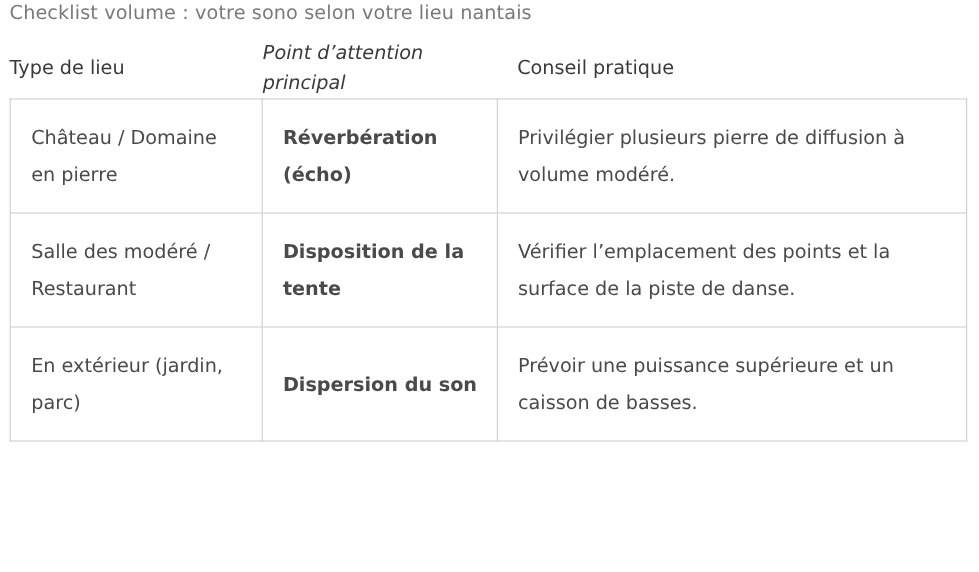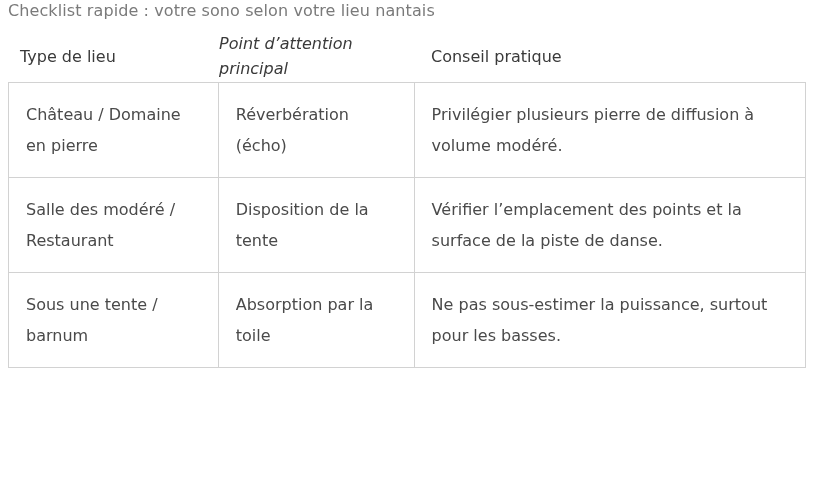--- a/index.html
+++ b/index.html
@@ -10,58 +10,58 @@
   .title {
     position: absolute; left: 8px; top: 1px;
     font-size: 16px; color: #7a7a7a; letter-spacing: 0.1px;
     white-space: nowrap;
   }
   .head {
     position: absolute; top: 30px; height: 52px;
     font-size: 16px; color: #3a3a3a; line-height: 25px;
     display: flex; align-items: center;
   }
-  .h1 { left: 20px; width: 200px; }
+  .h1 { left: 8px; width: 200px; }
   .h2 { left: 219px; width: 180px; font-style: italic; }
   .h3 { left: 415px; width: 380px; margin-left: 16px; }
   table.grid {
     position: absolute; left: 8px; top: 82px;
     width: 798px; border-collapse: collapse;
   }
   table.grid td {
     border: 1px solid #d2d2d2;
     height: 95px; box-sizing: border-box;
     padding: 0 16px 0 17px;
     font-size: 16px; color: #4a4a4a; line-height: 31px;
     vertical-align: middle;
   }
   td.c1 { width: 210px; }
-  td.c2 { width: 196px; }
+  td.c2 { width: 196px; font-weight: bold; }
   td.c3 { width: 392px; }
 </style>
 </head>
 <body>
 
-<div class="title">Checklist rapide : votre sono selon votre lieu nantais</div>
+<div class="title">Checklist volume : votre sono selon votre lieu nantais</div>
 
 <div class="head h1">Type de lieu</div>
 <div class="head h2">Point d’attention principal</div>
 <div class="head h3">Conseil pratique</div>
 
 <table class="grid">
   <tbody>
     <tr>
       <td class="c1">Château / Domaine en pierre</td>
       <td class="c2">Réverbération (écho)</td>
       <td class="c3">Privilégier plusieurs pierre de diffusion à volume modéré.</td>
     </tr>
     <tr>
       <td class="c1">Salle des modéré / Restaurant</td>
       <td class="c2">Disposition de la tente</td>
       <td class="c3">Vérifier l’emplacement des points et la surface de la piste de danse.</td>
     </tr>
     <tr>
-      <td class="c1">Sous une tente / barnum</td>
-      <td class="c2">Absorption par la toile</td>
-      <td class="c3">Ne pas sous-estimer la puissance, surtout pour les basses.</td>
+      <td class="c1">En extérieur (jardin, parc)</td>
+      <td class="c2">Dispersion du son</td>
+      <td class="c3">Prévoir une puissance supérieure et un caisson de basses.</td>
     </tr>
   </tbody>
 </table>
 
 </body></html>

